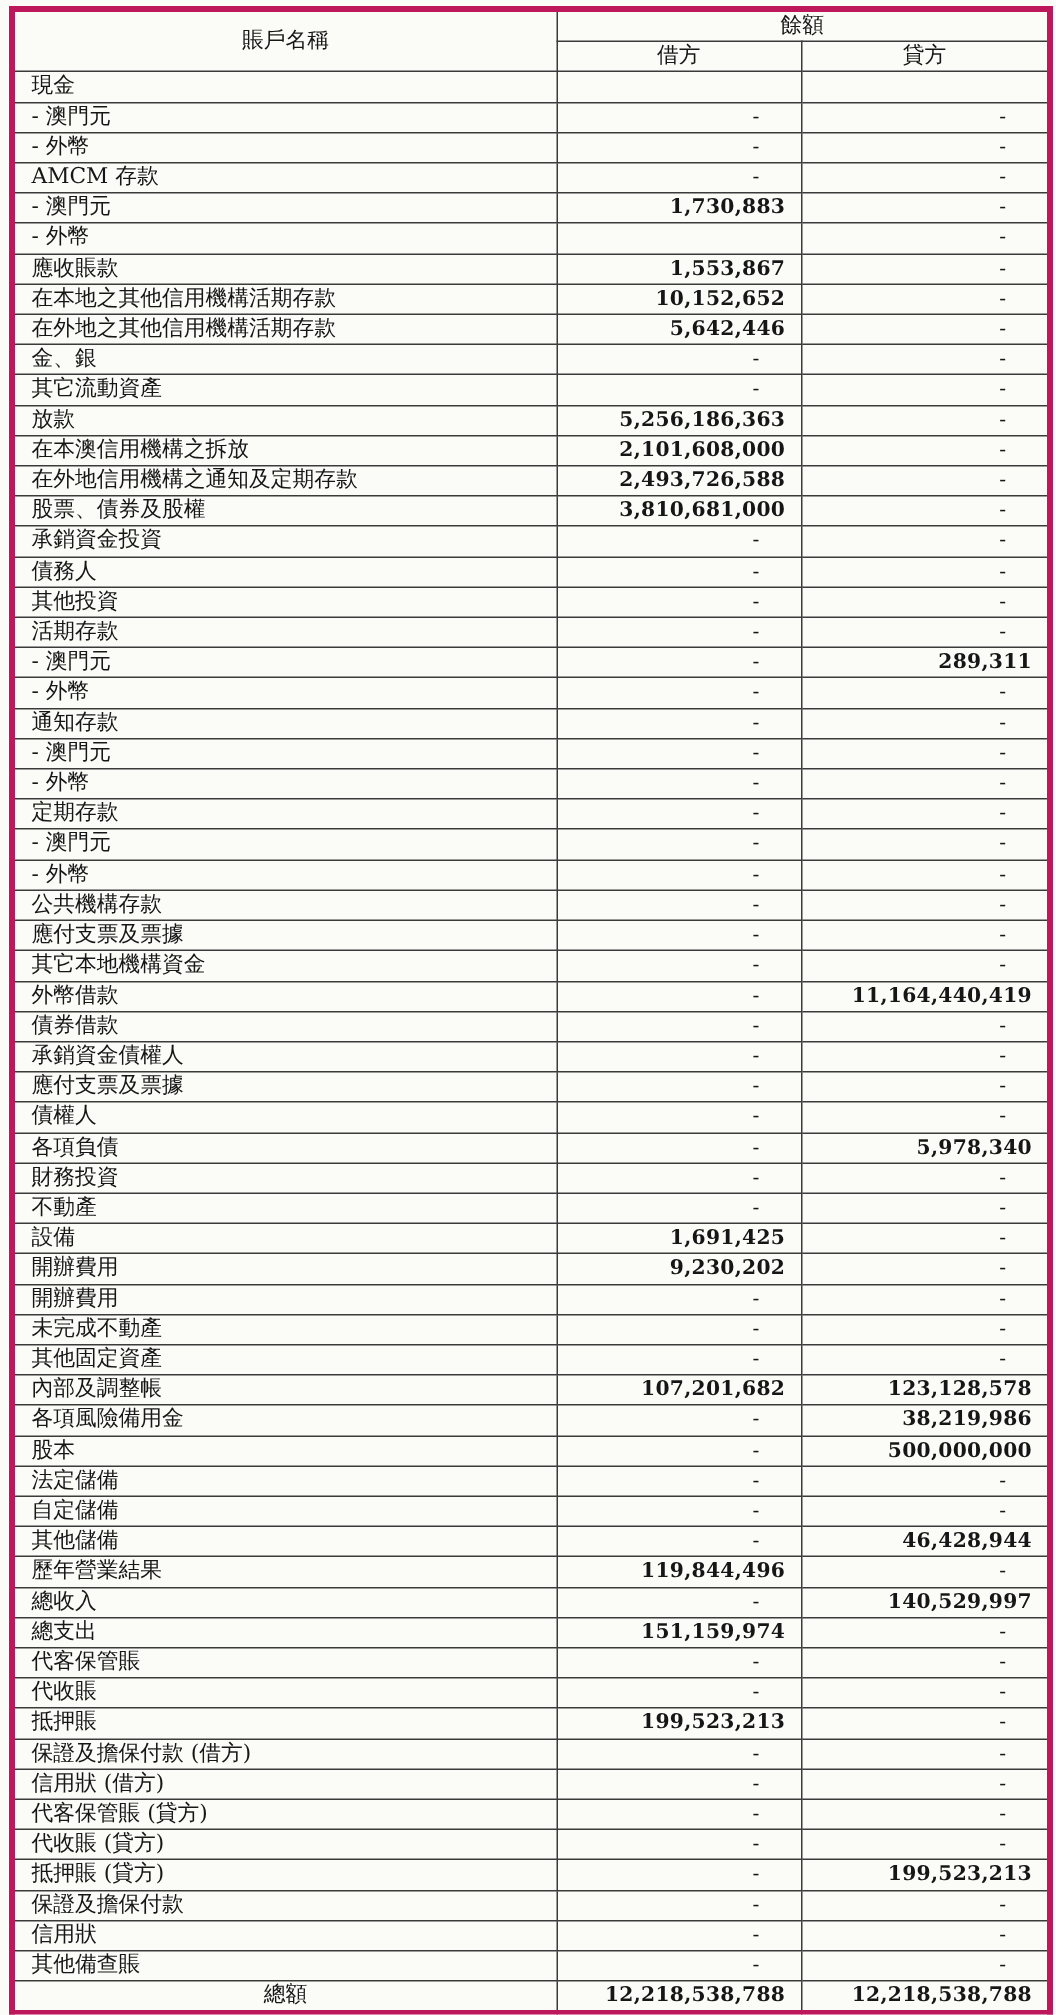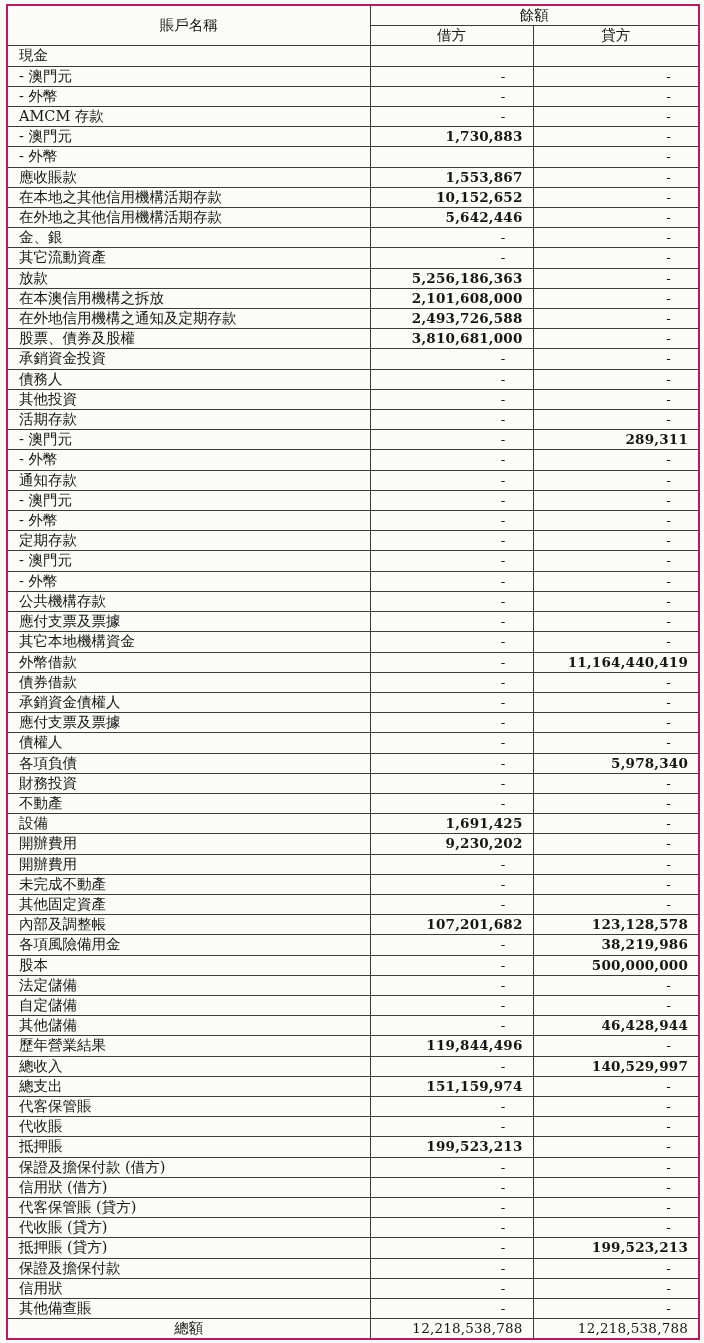--- a/index.html
+++ b/index.html
@@ -22,21 +22,21 @@
     left: 6px;
     top: 4px;
     width: 692px;
     border-collapse: collapse;
     table-layout: fixed;
   }
   table.balance, table.balance th, table.balance td {
     border: 1px solid #3b3b3b;
   }
   table.balance {
-    border: 2px solid #be185d;
+    border: 4px solid #be185d;
   }
   th, td {
     height: 19.2px;
     line-height: 19.2px;
     padding: 0;
     font-size: 14.5px;
     font-weight: normal;
     overflow: hidden;
     white-space: nowrap;
   }
@@ -49,21 +49,21 @@
     padding-left: 11px;
   }
   td.val {
     text-align: right;
     font-size: 13.5px;
     letter-spacing: 0.2px;
   }
   td.val.num  { padding-right: 10px; font-weight: bold; }
   td.val.dash { padding-right: 27px; }
   tr.total-row td.name { text-align: center; padding-left: 0; margin-top: 12px; }
-  tr.total-row td.val  { font-weight: normal; }
+  tr.total-row td.val  { font-weight: bold; }
 </style>
 </head>
 <body>
 
 <div class="sheet">
   <table class="balance">
     <colgroup>
       <col class="c-name">
       <col class="c-debit">
       <col class="c-credit">

